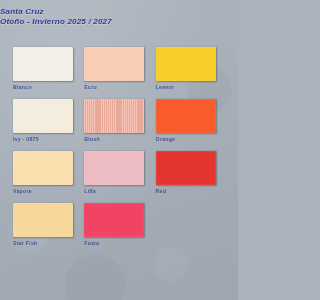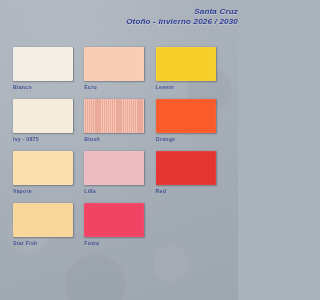--- a/index.html
+++ b/index.html
@@ -34,21 +34,21 @@
       radial-gradient(circle at 88% 30%, rgba(0,0,0,0.03) 0 7%, rgba(0,0,0,0) 8%),
       radial-gradient(circle at 40% 95%, rgba(0,0,0,0.03) 0 9%, rgba(0,0,0,0) 10%);
     mix-blend-mode: normal;
   }
 
   #title-block {
     position: absolute;
     top: 7px;
     left: 0;
     width: 238px;
-    text-align: right;
+    text-align: left;
     z-index: 3;
   }
   .title-line {
     color: #2f3d96;
     font-style: italic;
     font-weight: bold;
     letter-spacing: 0.2px;
     line-height: 1.25;
     text-shadow: 0 0.5px 0 rgba(255,255,255,0.35);
   }
@@ -101,21 +101,21 @@
     text-shadow: 0 0.4px 0 rgba(255,255,255,0.3);
   }
 </style>
 </head>
 <body>
 
 <div id="card" style="background: radial-gradient(at 30% 20%, rgba(255, 255, 255, 0.1), rgba(0, 0, 0, 0) 60%), linear-gradient(160deg, rgb(173, 181, 190) 0%, rgb(167, 175, 185) 40%, rgb(162, 170, 180) 70%, rgb(158, 166, 177) 100%);">
 
   <div id="title-block">
     <div class="title-line" id="title-main" style="color: rgb(47, 61, 150);">Santa Cruz</div>
-    <div class="title-line" id="title-sub" style="color: rgb(47, 61, 150);">Otoño - Invierno 2026 / 2030</div>
+    <div class="title-line" id="title-sub" style="color: rgb(47, 61, 150);">Otoño - Invierno 2025 / 2027</div>
   </div>
 
   <div id="grid">
       <div class="swatch-row">
         <div class="cell">
           <div class="chip" style="background-color: rgb(243, 239, 230);"></div>
           <div class="chip-label">Blanco</div>
         </div>
         <div class="cell">
           <div class="chip" style="background-color: rgb(249, 205, 179);"></div>

